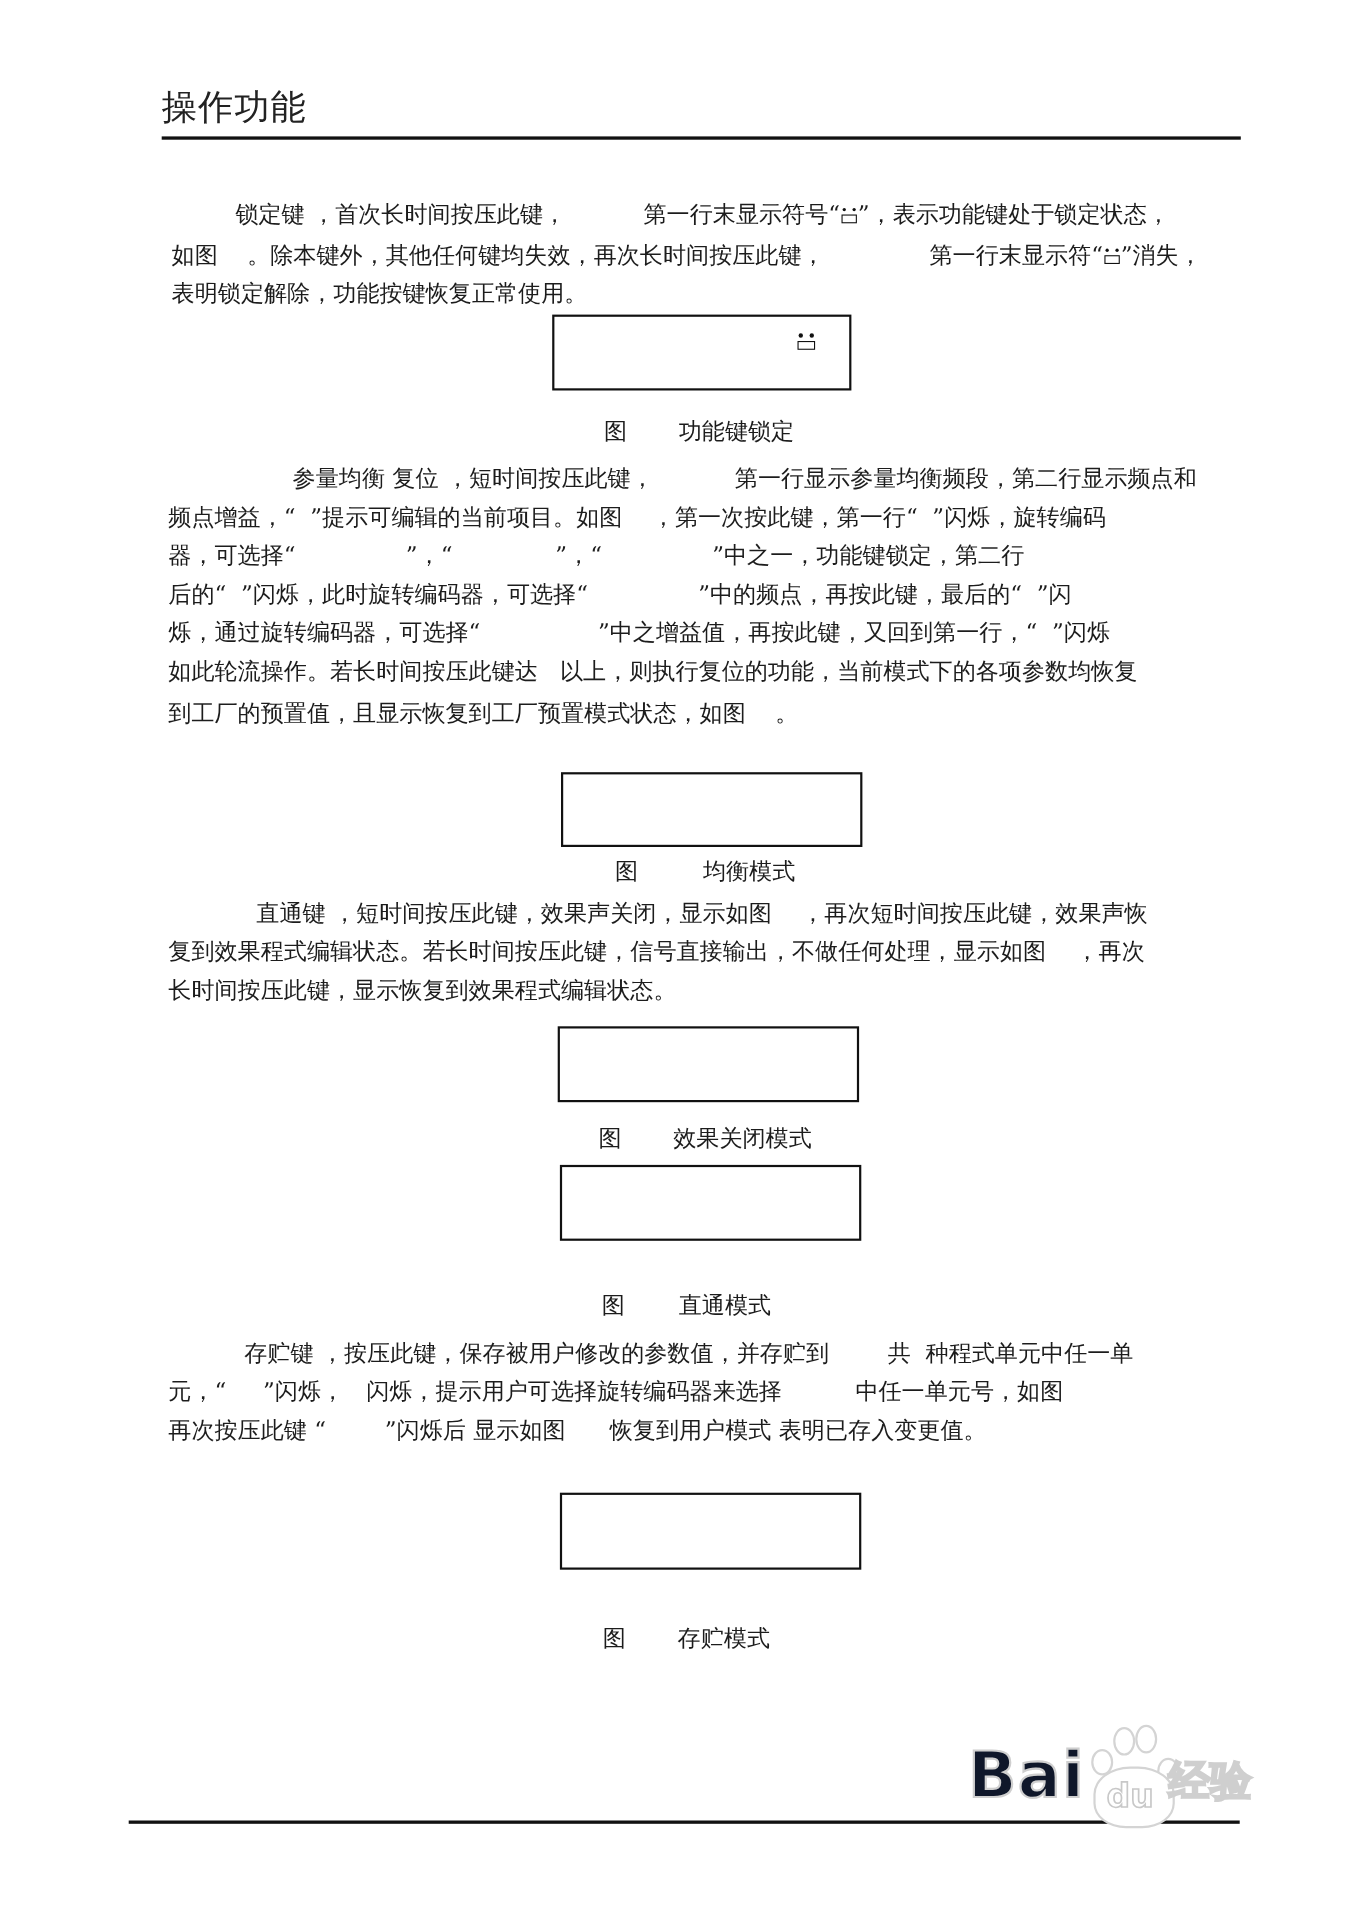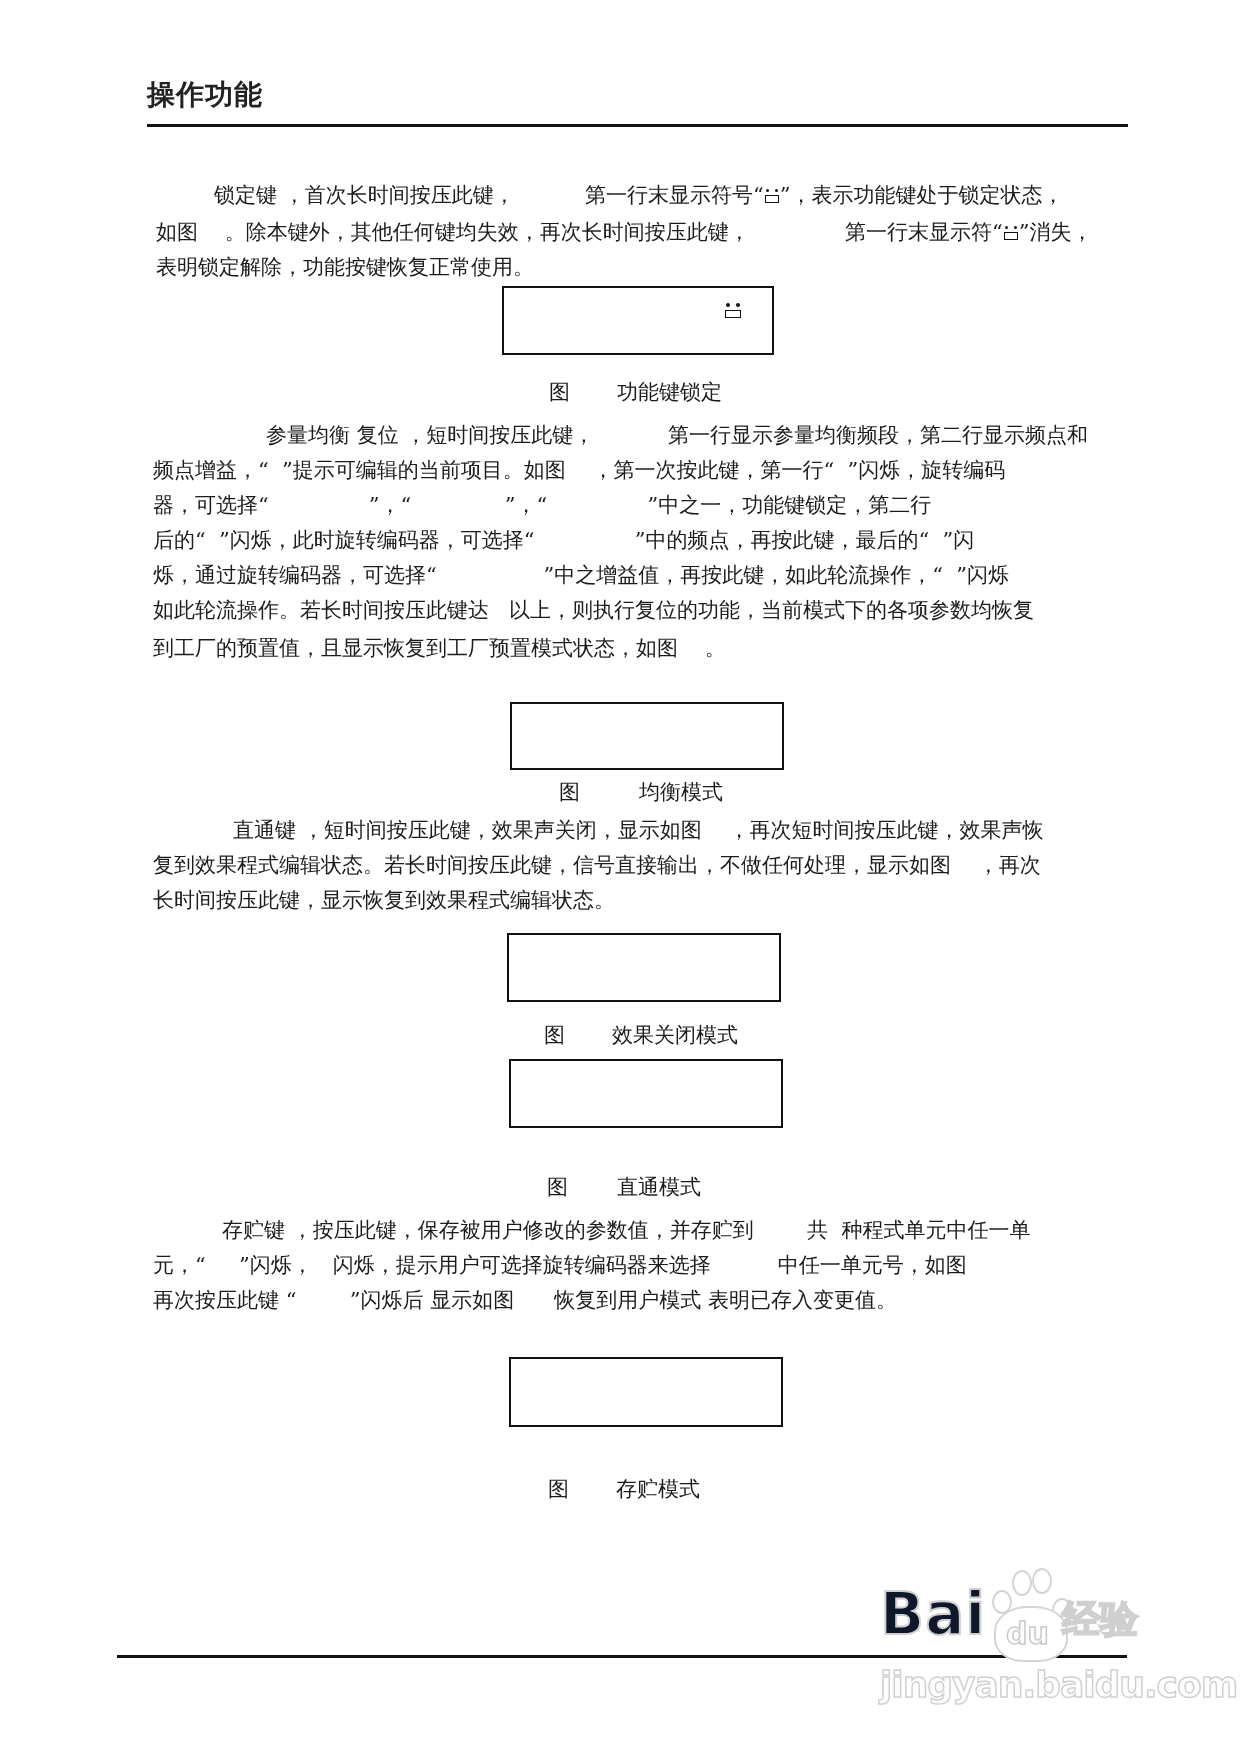--- a/index.html
+++ b/index.html
@@ -1,19 +1,19 @@
 <!DOCTYPE html>
 <html><head>
 <meta charset="utf-8">
 <style>
   html, body { margin:0; padding:0; background:#fff; }
   body { width:1240px; height:1752px; position:relative; overflow:hidden;
          font-family:"DejaVu Serif","Liberation Serif",serif; color:#1a1a1a; }
   .abs { position:absolute; }
-  .hdr-title { left:147px; top:76px; font-size:28px; font-family:"DejaVu Sans","Liberation Sans",sans-serif; color:#222; letter-spacing:1px;font-weight:bold; }
+  .hdr-title { left:147px; top:76px; font-size:32px; font-family:"DejaVu Sans","Liberation Sans",sans-serif; color:#222; letter-spacing:1px; }
   .rule { background:#111; height:3px; }
   .line { position:absolute; font-size:21px; line-height:24px; white-space:pre; color:#1c1c1c; }
   .box { position:absolute; border:2px solid #111; background:#fff; box-sizing:border-box; }
   .cap { position:absolute; font-size:21px; white-space:pre; color:#1c1c1c; }
   .lock { position:absolute; width:16px; height:15px; }
   .lock .d { position:absolute; top:0; width:4px; height:4px; border-radius:50%; background:#111; }
   .lock .b { position:absolute; left:0; top:7px; width:16px; height:8px; border:1.5px solid #111; box-sizing:border-box; }
   .inline-lock { display:inline-block; position:relative; width:14px; height:14px; vertical-align:-1px; margin:0 1px; }
   .inline-lock .d { position:absolute; top:0; width:3px; height:3px; border-radius:50%; background:#111; }
   .inline-lock .b { position:absolute; left:0; top:6px; width:14px; height:8px; border:1.5px solid #111; box-sizing:border-box; }
@@ -46,21 +46,21 @@
   <div class="cap" style="left:549px; top:378px;">图</div>
   <div class="cap" style="left:617px; top:378px;">功能键锁定</div>
 </div>
 
 <div>
   <div class="line" style="left:266px; top:423px;">参量均衡 复位 ，短时间按压此键，</div>
   <div class="line" style="left:668px; top:423px;">第一行显示参量均衡频段，第二行显示频点和</div>
   <div class="line" style="left:153px; top:458px;">频点增益，“  ”提示可编辑的当前项目。如图    ，第一次按此键，第一行“  ”闪烁，旋转编码</div>
   <div class="line" style="left:153px; top:493px;">器，可选择“               ”，“              ”，“               ”中之一，功能键锁定，第二行</div>
   <div class="line" style="left:153px; top:528px;">后的“  ”闪烁，此时旋转编码器，可选择“               ”中的频点，再按此键，最后的“  ”闪</div>
-  <div class="line" style="left:153px; top:563px;">烁，通过旋转编码器，可选择“                ”中之增益值，再按此键，如此轮流操作，“  ”闪烁</div>
+  <div class="line" style="left:153px; top:563px;">烁，通过旋转编码器，可选择“                ”中之增益值，再按此键，又回到第一行，“  ”闪烁</div>
   <div class="line" style="left:153px; top:598px;">如此轮流操作。若长时间按压此键达   以上，则执行复位的功能，当前模式下的各项参数均恢复</div>
   <div class="line" style="left:153px; top:636px;">到工厂的预置值，且显示恢复到工厂预置模式状态，如图    。</div>
 
   <div class="box" style="left:510px; top:702px; width:274px; height:68px;"></div>
   <div class="cap" style="left:559px; top:778px;">图</div>
   <div class="cap" style="left:639px; top:778px;">均衡模式</div>
 </div>
 
 <div>
   <div class="line" style="left:233px; top:818px;">直通键 ，短时间按压此键，效果声关闭，显示如图    ，再次短时间按压此键，效果声恢</div>
@@ -90,14 +90,13 @@
 
 <div class="wm">
   <div class="paw" style="left:132px; top:-2px; width:16px; height:22px;"></div>
   <div class="paw" style="left:152px; top:-4px; width:16px; height:22px;"></div>
   <div class="paw" style="left:112px; top:18px; width:16px; height:20px;"></div>
   <div class="paw" style="left:172px; top:26px; width:16px; height:20px;"></div>
   <div class="paw" style="left:114px; top:34px; width:70px; height:52px; border-radius:45% 45% 40% 40%;"></div>
   <div class="wm-brand">Bai</div>
   <div class="abs" style="left:126px; top:44px; font-family:'DejaVu Sans',sans-serif; font-weight:bold; font-size:30px; color:#fff; -webkit-text-stroke:1.5px #c8c8c8;">du</div>
   <div class="wm-cn">经验</div>
-  <div class="wm-url">jingyan.baidu.com</div>
 </div>
 
 </body></html>

